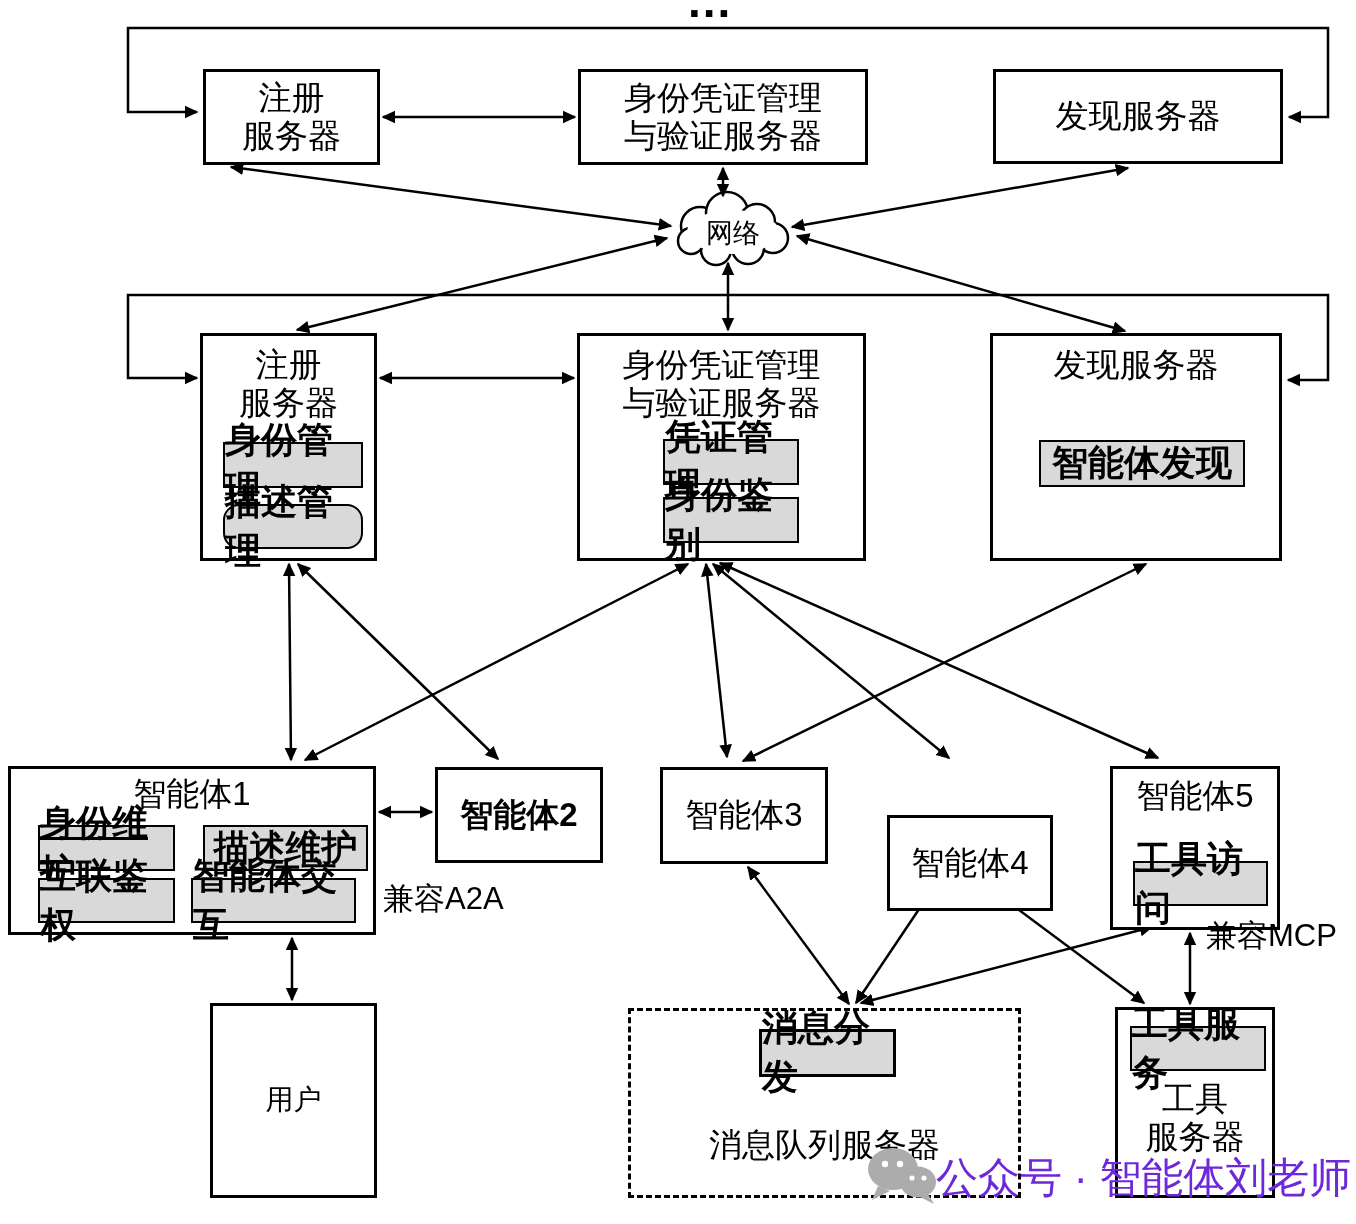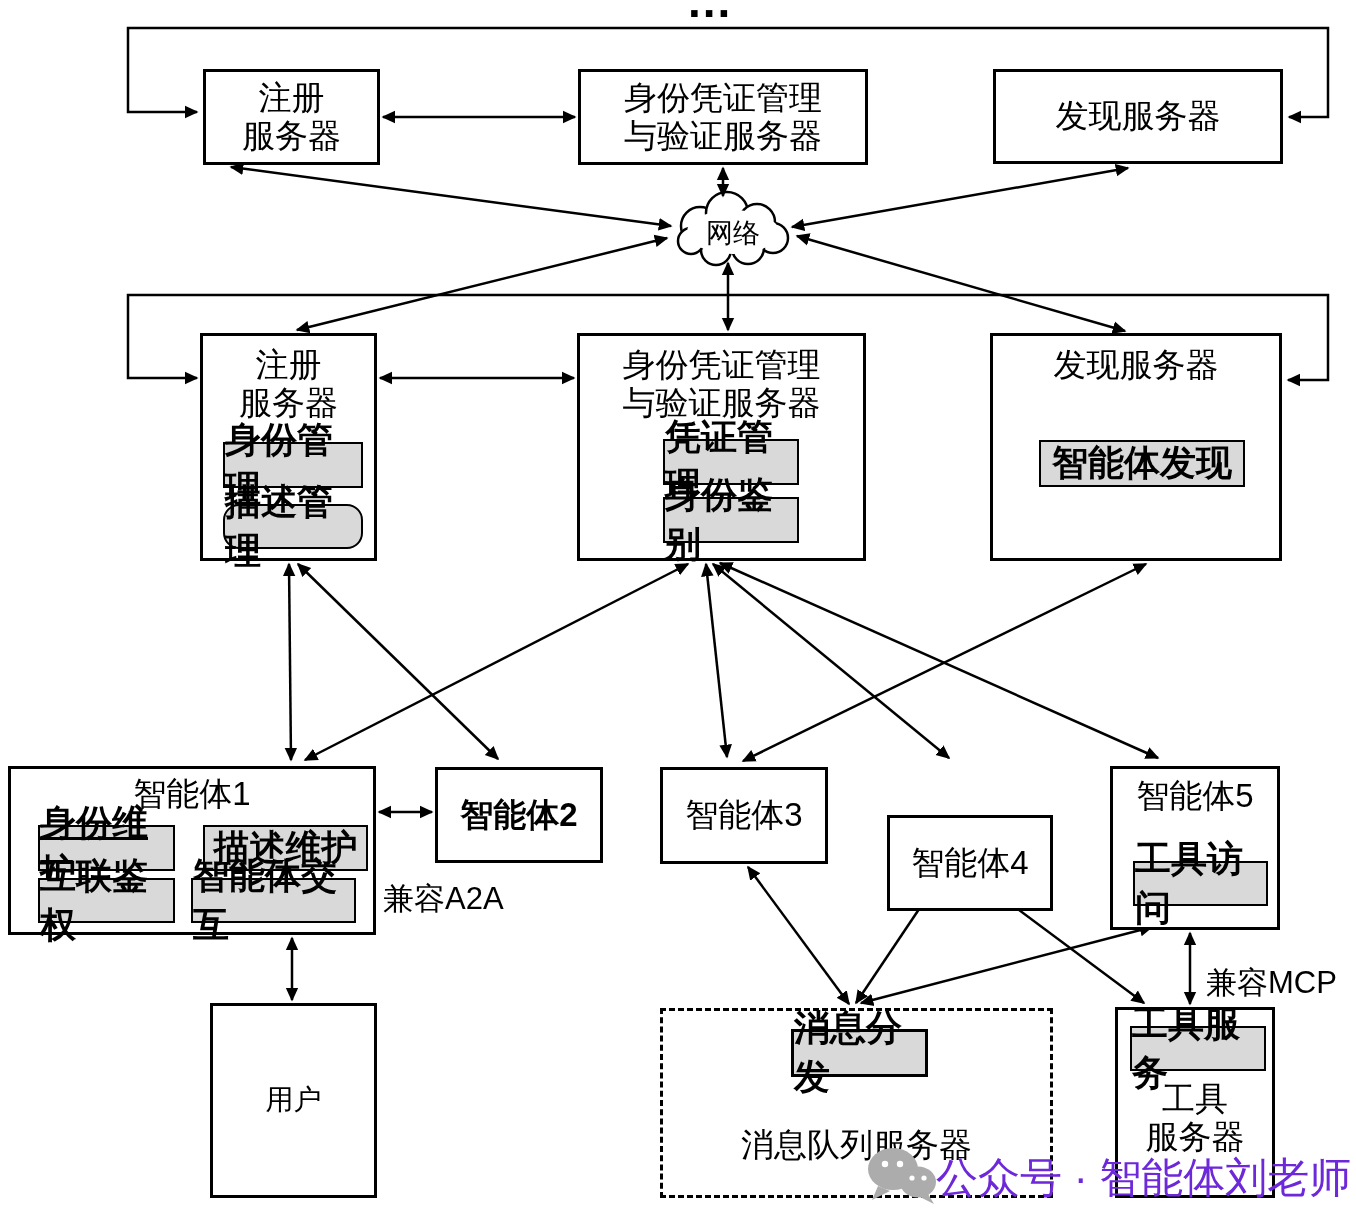--- a/index.html
+++ b/index.html
@@ -127,27 +127,27 @@
   </div>
   <div class="box vcenter" style="left:887px;top:767px;width:166px;height:96px;margin-top:48px;">
     <div class="title">智能体4</div>
   </div>
   <div class="box" style="left:1110px;top:766px;width:170px;height:164px;">
     <div class="title" style="margin-top:8px;">智能体5</div>
     <div class="module" style="left:20px;top:92px;width:135px;height:45px;">工具访问</div>
   </div>
 
   <div class="flabel" style="left:383px;top:878px;">兼容A2A</div>
-  <div class="flabel" style="left:1206px;top:962px;">兼容MCP</div>
+  <div class="flabel" style="left:1206px;top:915px;">兼容MCP</div>
 
   <div class="box vcenter" style="left:210px;top:1003px;width:167px;height:195px;">
     <div class="title" style="font-size:28px;">用户</div>
   </div>
 
-  <div class="box dashed" style="left:660px;top:1008px;width:393px;height:190px;background:transparent;">
+  <div class="box dashed" style="left:628px;top:1008px;width:393px;height:190px;background:transparent;">
     <div class="module" style="left:128px;top:18px;width:137px;height:48px;border-width:3px;">消息分发</div>
     <div class="mq-label">消息队列服务器</div>
   </div>
 
   <div class="box" style="left:1115px;top:1007px;width:160px;height:191px;">
     <div class="module" style="left:12px;top:16px;width:136px;height:45px;">工具服务</div>
     <div class="title" style="position:absolute;left:0;right:0;top:70px;">工具
 服务器</div>
   </div>
 

